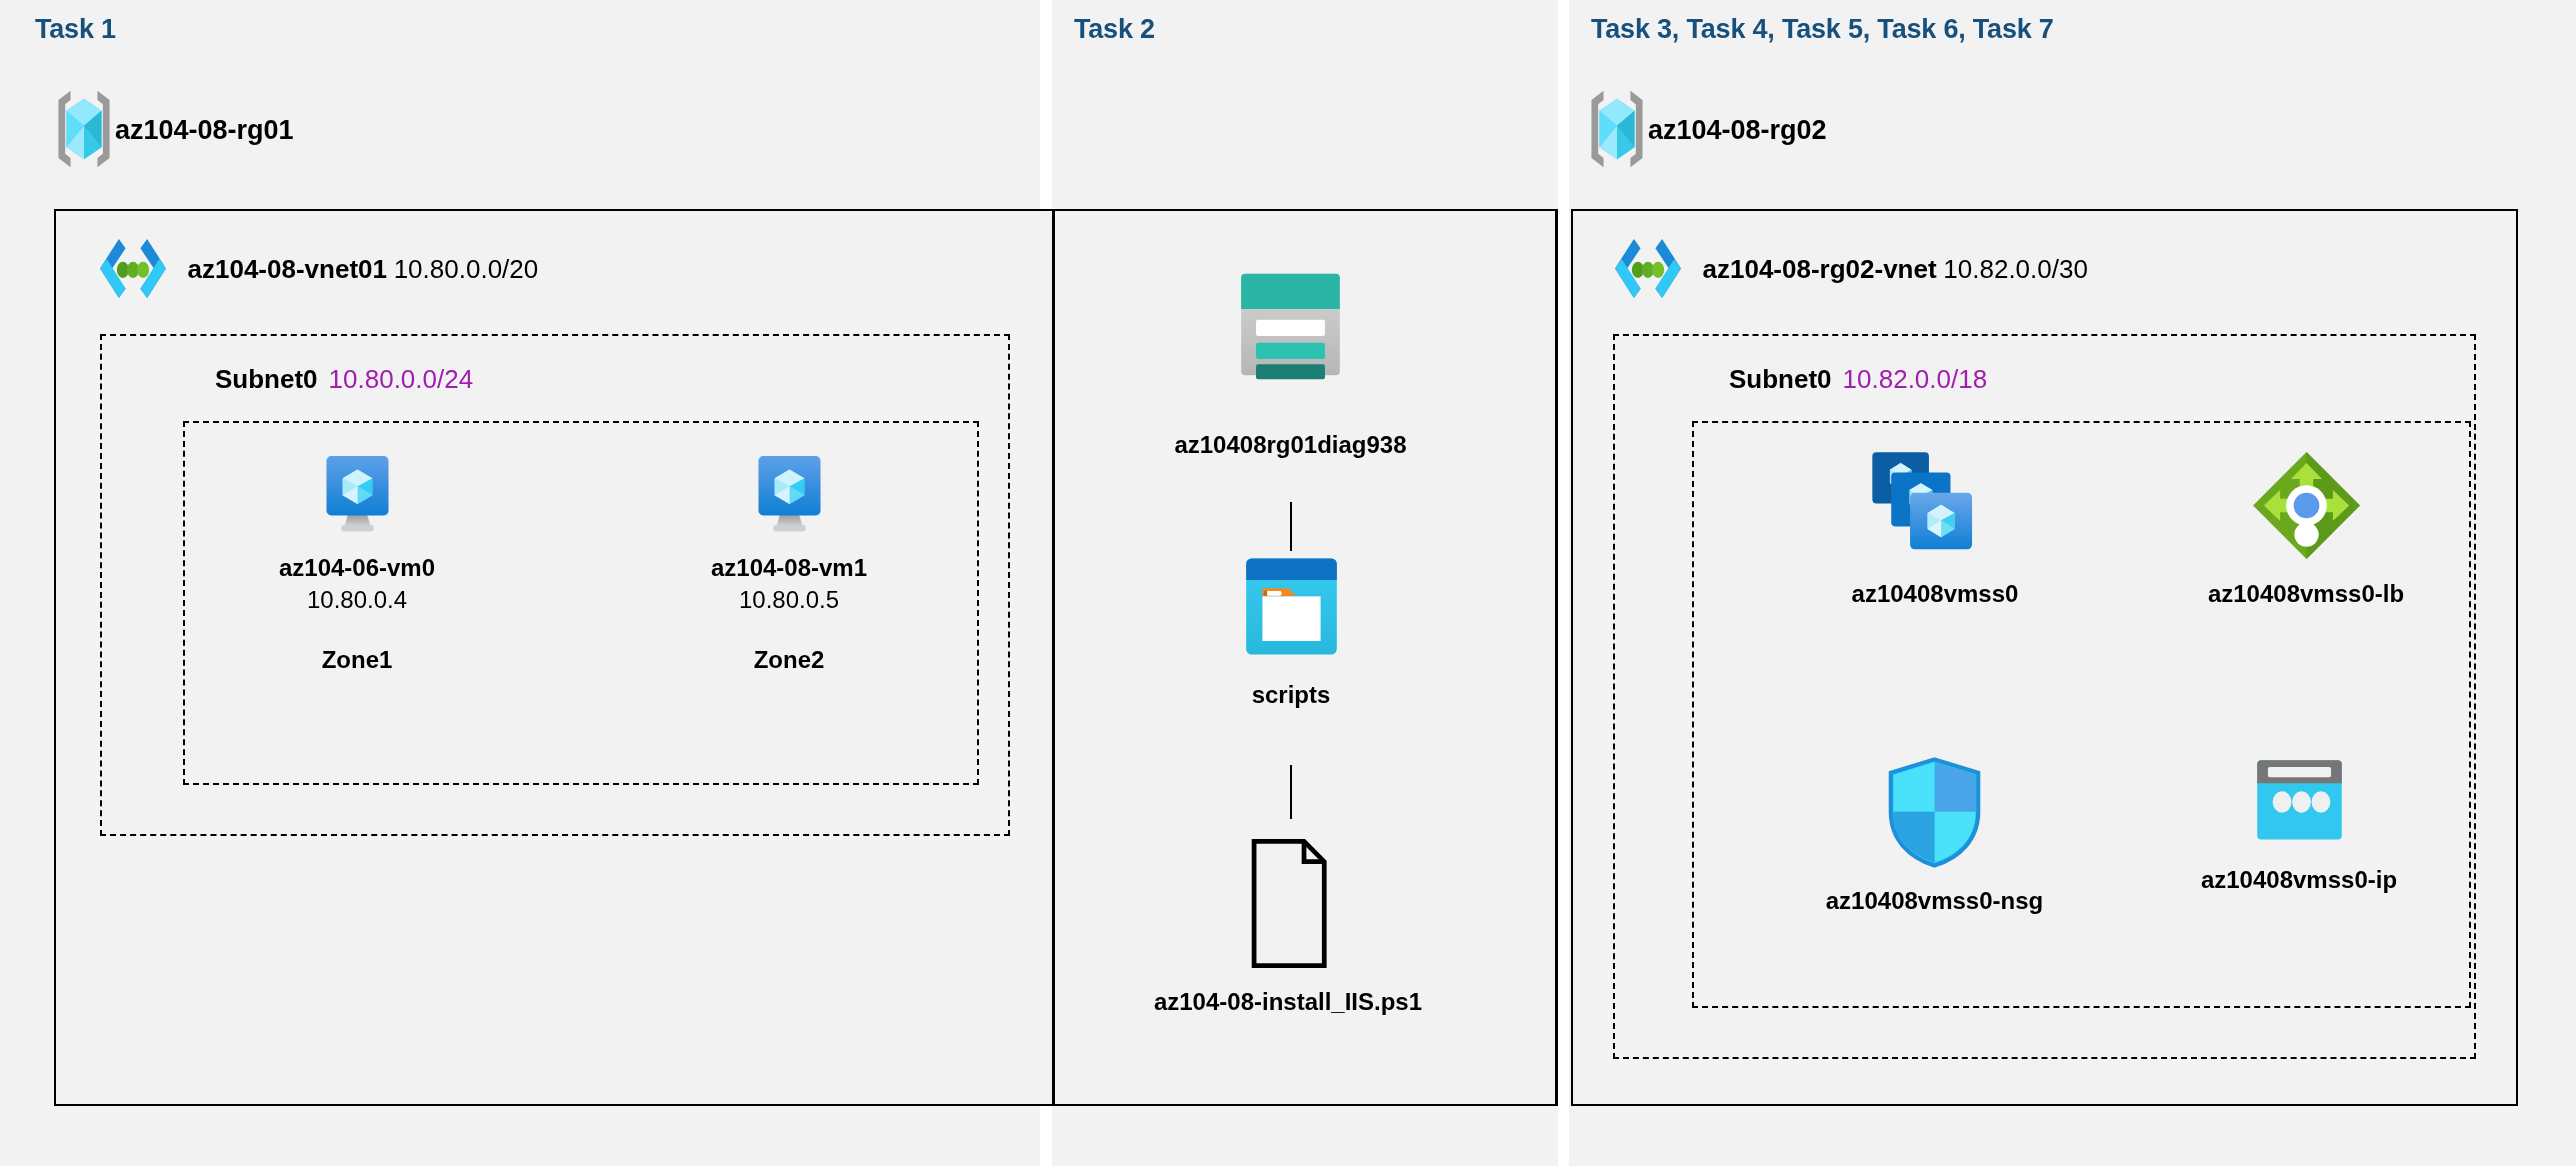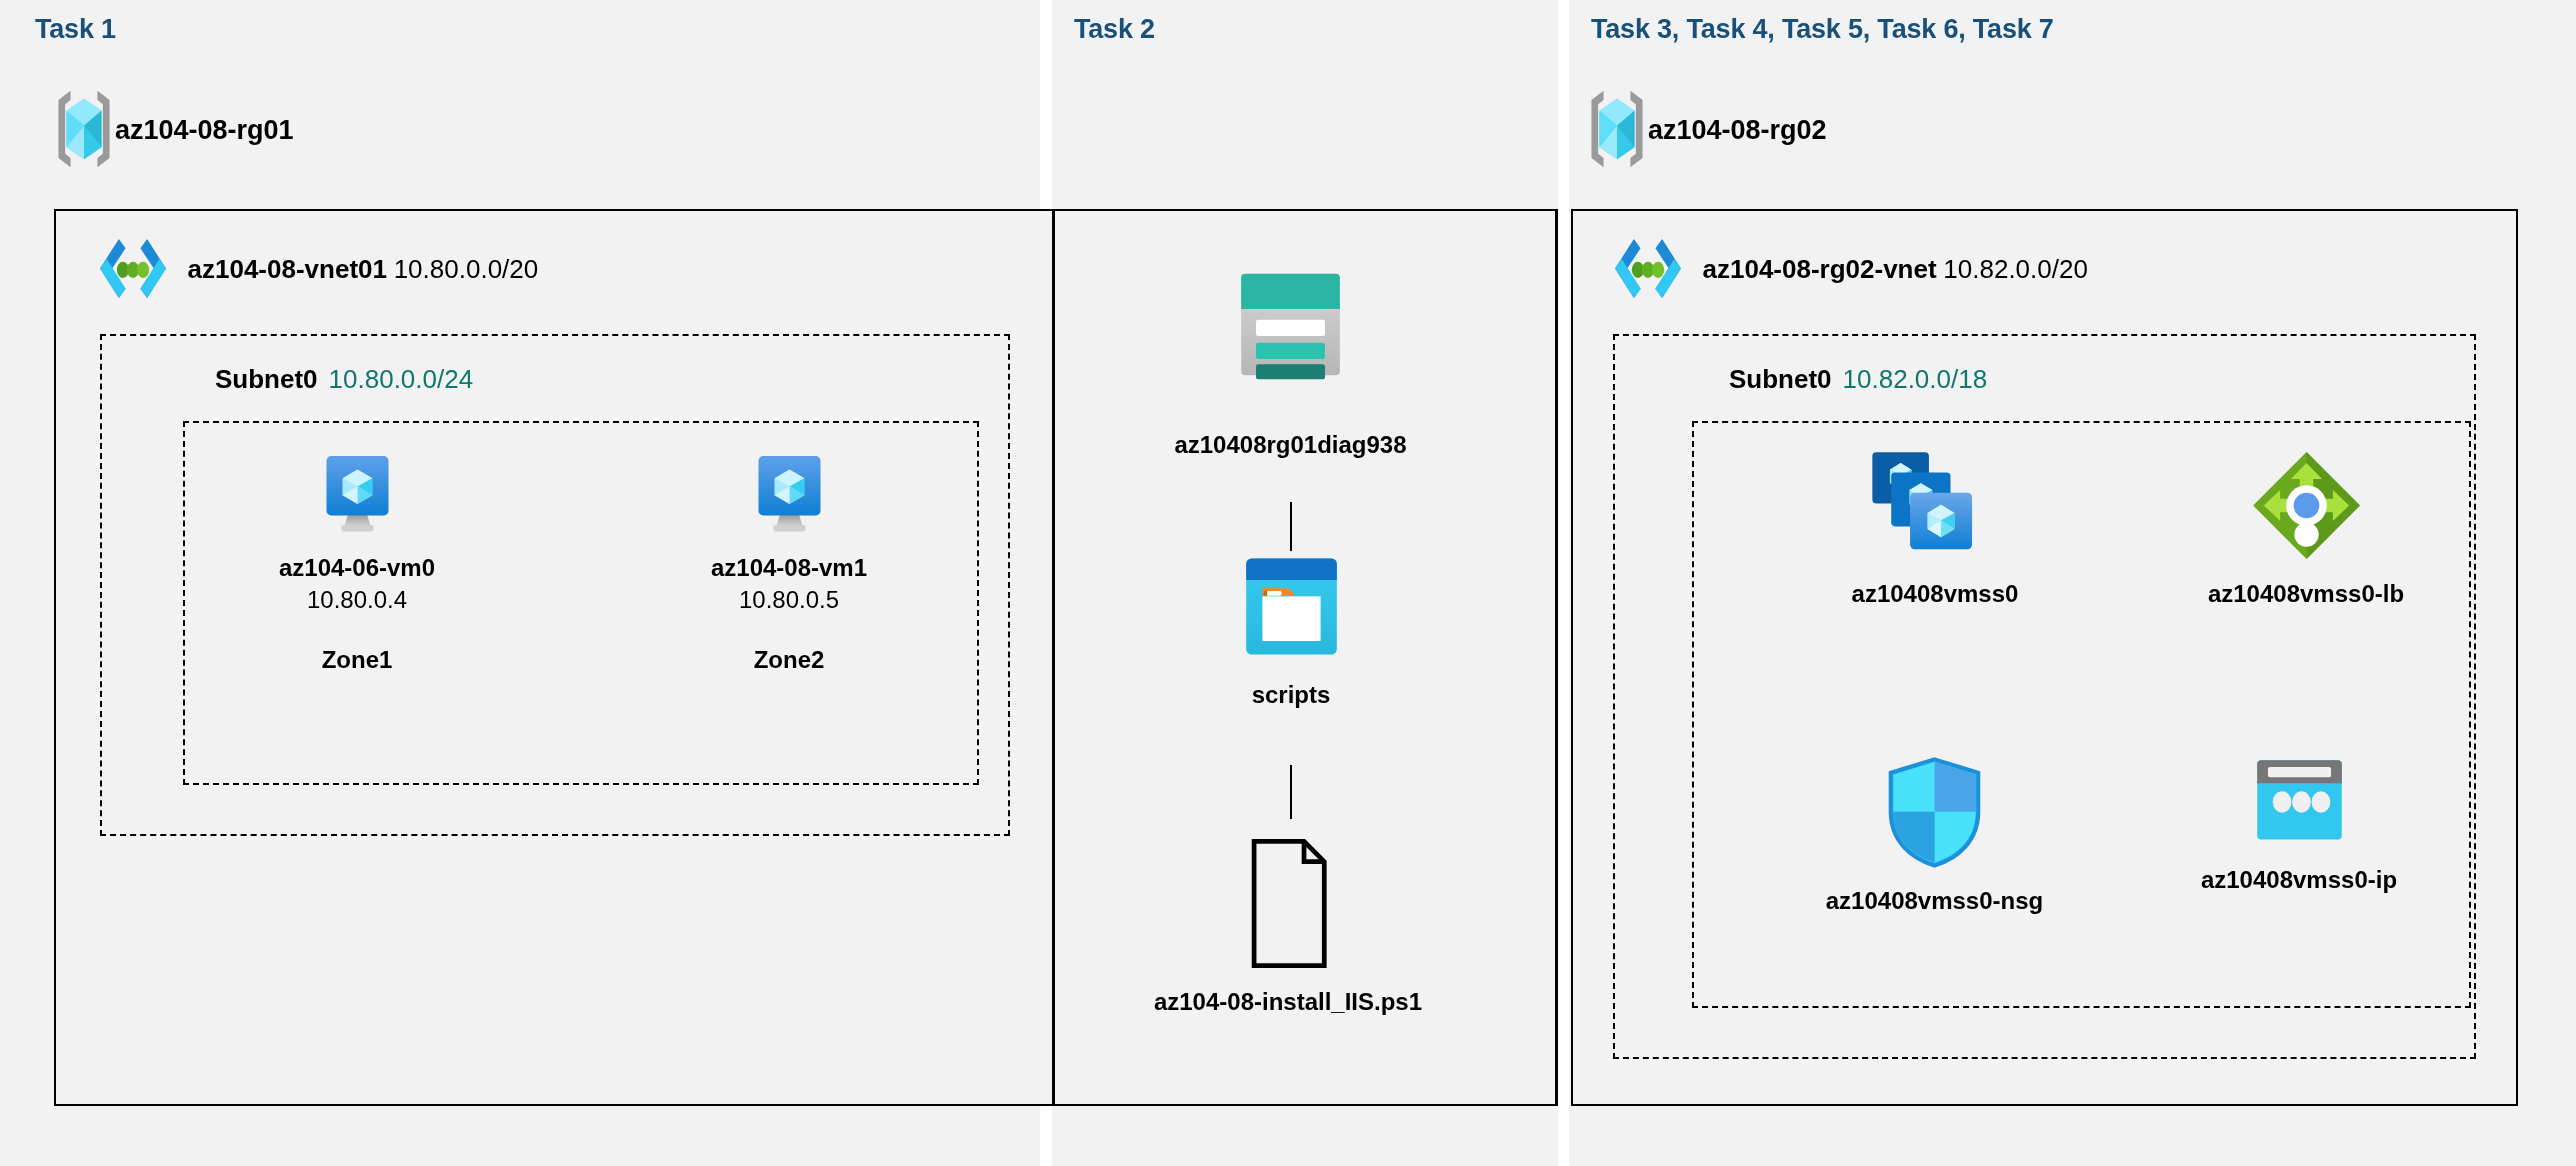--- a/index.html
+++ b/index.html
@@ -50,21 +50,21 @@
   .vnet-row { position: absolute; display: flex; align-items: center; gap: 17.5px; }
   #vnet-row-1 { left: 96px;  top: 236px; }
   #vnet-row-2 { left: 1611px; top: 236px; }
   .vnet-name { font-size: 26px; font-weight: bold; color:#000; white-space: nowrap; }
   .vnet-cidr { font-size: 26px; font-weight: normal; color:#000; white-space: nowrap; margin-left: 6.7px; }
 
   .subnet-row { position: absolute; white-space: nowrap; }
   #subnet-row-1 { left: 202px;  top: 364px; }
   #subnet-row-2 { left: 1716px; top: 364px; }
   .subnet-name { font-size: 26px; font-weight: bold; color:#000;margin-left:13px; }
-  .subnet-cidr { font-size: 26px; font-weight: normal; color:#0f766e; }
+  .subnet-cidr { font-size: 26px; font-weight: normal; color:#a21caf; }
 
   
   .node { position: absolute; display: flex; flex-direction: column; align-items: center; }
   .node .ico { display: block; }
   .node .nm  { font-size: 24px; font-weight: bold; color: #000; white-space: nowrap; margin-top: 15px; text-align: center; }
   .node .ip  { font-size: 24px; font-weight: normal; color: #000; white-space: nowrap; margin-top: 4px; text-align: right; }
   .node .zn  { font-size: 24px; font-weight: bold; color: #000; white-space: nowrap; margin-top: 32px; text-align: center; }
 
   #node-vm0  { left: 249px;  top: 452px; width: 216px; }
   #node-vm1  { left: 681px; top: 452px; width: 216px; }
@@ -155,21 +155,21 @@
       <svg width="74" height="65" viewBox="0 0 110 96">
         <path d="M34 4 L6 48 L34 92 L44 78 L24 48 L44 18 Z" fill="#1d8ad6"></path>
         <path d="M76 4 L104 48 L76 92 L66 78 L86 48 L66 18 Z" fill="#1d8ad6"></path>
         <path d="M34 92 L6 48 L16 34 L44 78 Z" fill="#32c8f5"></path>
         <path d="M76 92 L104 48 L94 34 L66 78 Z" fill="#32c8f5"></path>
         <ellipse cx="40" cy="50" rx="9" ry="12" fill="#4f9e1e"></ellipse>
         <ellipse cx="55" cy="50" rx="9" ry="12" fill="#5fae23"></ellipse>
         <ellipse cx="70" cy="50" rx="9" ry="12" fill="#74bf2c"></ellipse>
       </svg>
     </span>
-    <span><span class="vnet-name">az104-08-rg02-vnet</span><span class="vnet-cidr">10.82.0.0/20</span></span>
+    <span><span class="vnet-name">az104-08-rg02-vnet</span><span class="vnet-cidr">10.82.0.0/30</span></span>
   </div>
 
   <div class="dashed-box" id="subnet-box-1"></div>
   <div class="dashed-box" id="inner-box-1"></div>
   <div class="subnet-row" id="subnet-row-1">
     <span class="subnet-name">Subnet0</span>
     <span class="subnet-cidr" style="margin-left:8px;">10.80.0.0/24</span>
   </div>
 
   <div class="dashed-box" id="subnet-box-2"></div>

